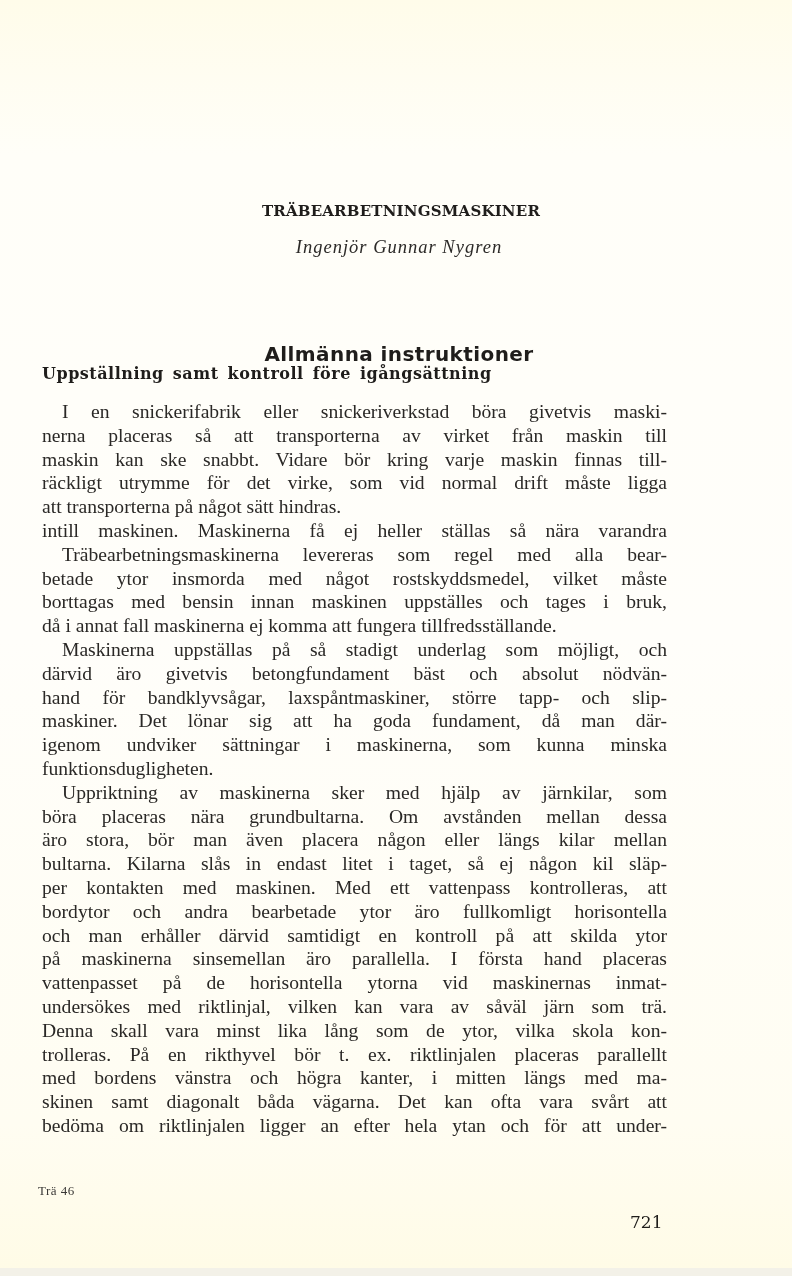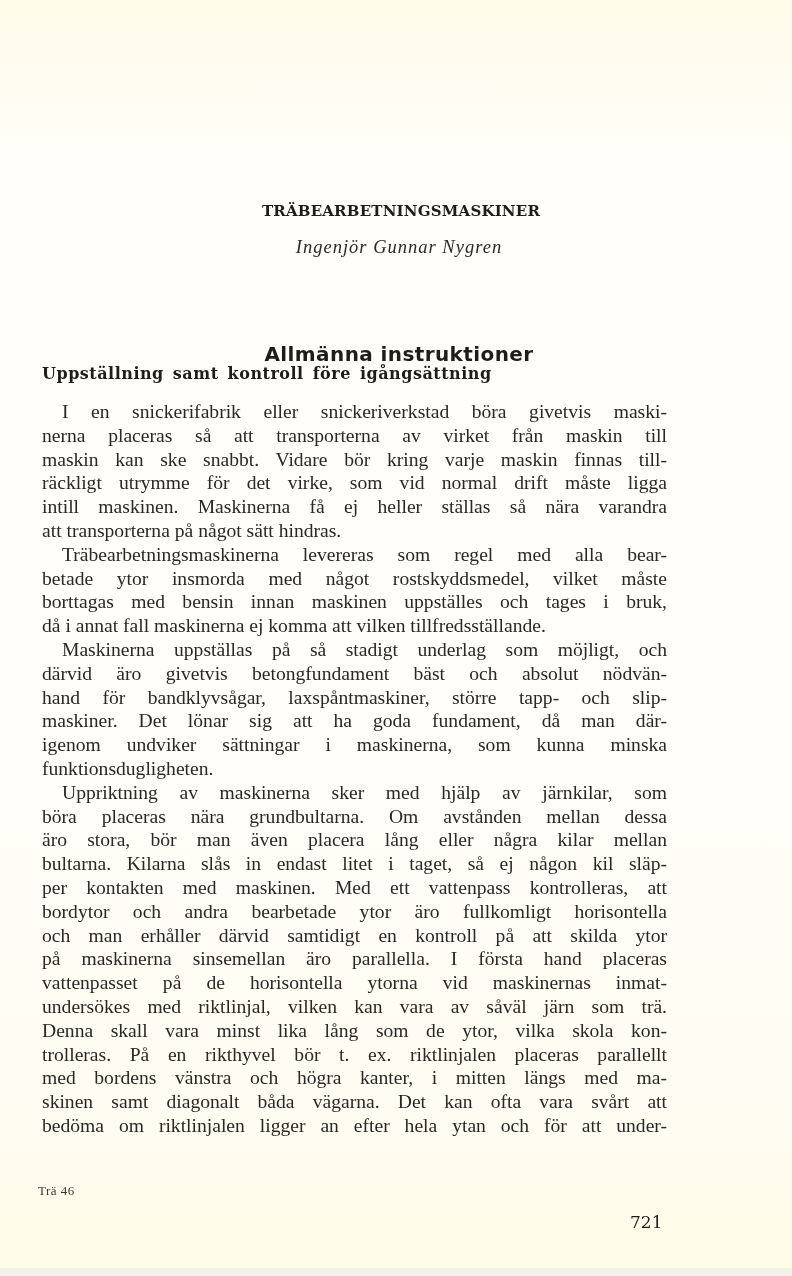--- a/index.html
+++ b/index.html
@@ -127,44 +127,44 @@
 <div class="section-heading">Allmänna instruktioner</div>
 <div class="subheading">Uppställning samt kontroll före igångsättning</div>
 
 <div class="body-text">
 
   <div>
     <span class="line indent">I en snickerifabrik eller snickeriverkstad böra givetvis maski-</span>
     <span class="line">nerna placeras så att transporterna av virket från maskin till</span>
     <span class="line">maskin kan ske snabbt. Vidare bör kring varje maskin finnas till-</span>
     <span class="line">räckligt utrymme för det virke, som vid normal drift måste ligga</span>
+    <span class="line last">att transporterna på något sätt hindras.</span>
     <span class="line">intill maskinen. Maskinerna få ej heller ställas så nära varandra</span>
-    <span class="line last">att transporterna på något sätt hindras.</span>
   </div>
 
   <div>
     <span class="line indent">Träbearbetningsmaskinerna levereras som regel med alla bear-</span>
     <span class="line">betade ytor insmorda med något rostskyddsmedel, vilket måste</span>
     <span class="line">borttagas med bensin innan maskinen uppställes och tages i bruk,</span>
-    <span class="line last">då i annat fall maskinerna ej komma att vilken tillfredsställande.</span>
+    <span class="line last">då i annat fall maskinerna ej komma att fungera tillfredsställande.</span>
   </div>
 
   <div>
     <span class="line indent">Maskinerna uppställas på så stadigt underlag som möjligt, och</span>
     <span class="line">därvid äro givetvis betongfundament bäst och absolut nödvän-</span>
     <span class="line">hand för bandklyvsågar, laxspåntmaskiner, större tapp- och slip-</span>
     <span class="line">maskiner. Det lönar sig att ha goda fundament, då man där-</span>
     <span class="line">igenom undviker sättningar i maskinerna, som kunna minska</span>
     <span class="line last">funktionsdugligheten.</span>
   </div>
 
   <div>
     <span class="line indent">Uppriktning av maskinerna sker med hjälp av järnkilar, som</span>
     <span class="line">böra placeras nära grundbultarna. Om avstånden mellan dessa</span>
-    <span class="line">äro stora, bör man även placera lång eller några kilar mellan</span>
+    <span class="line">äro stora, bör man även placera någon eller längs kilar mellan</span>
     <span class="line">bultarna. Kilarna slås in endast litet i taget, så ej någon kil släp-</span>
     <span class="line">per kontakten med maskinen. Med ett vattenpass kontrolleras, att</span>
     <span class="line">bordytor och andra bearbetade ytor äro fullkomligt horisontella</span>
     <span class="line">och man erhåller därvid samtidigt en kontroll på att skilda ytor</span>
     <span class="line">på maskinerna sinsemellan äro parallella. I första hand placeras</span>
     <span class="line">vattenpasset på de horisontella ytorna vid maskinernas inmat-</span>
     <span class="line">undersökes med riktlinjal, vilken kan vara av såväl järn som trä.</span>
     <span class="line">Denna skall vara minst lika lång som de ytor, vilka skola kon-</span>
     <span class="line">trolleras. På en rikthyvel bör t. ex. riktlinjalen placeras parallellt</span>
     <span class="line">med bordens vänstra och högra kanter, i mitten längs med ma-</span>

